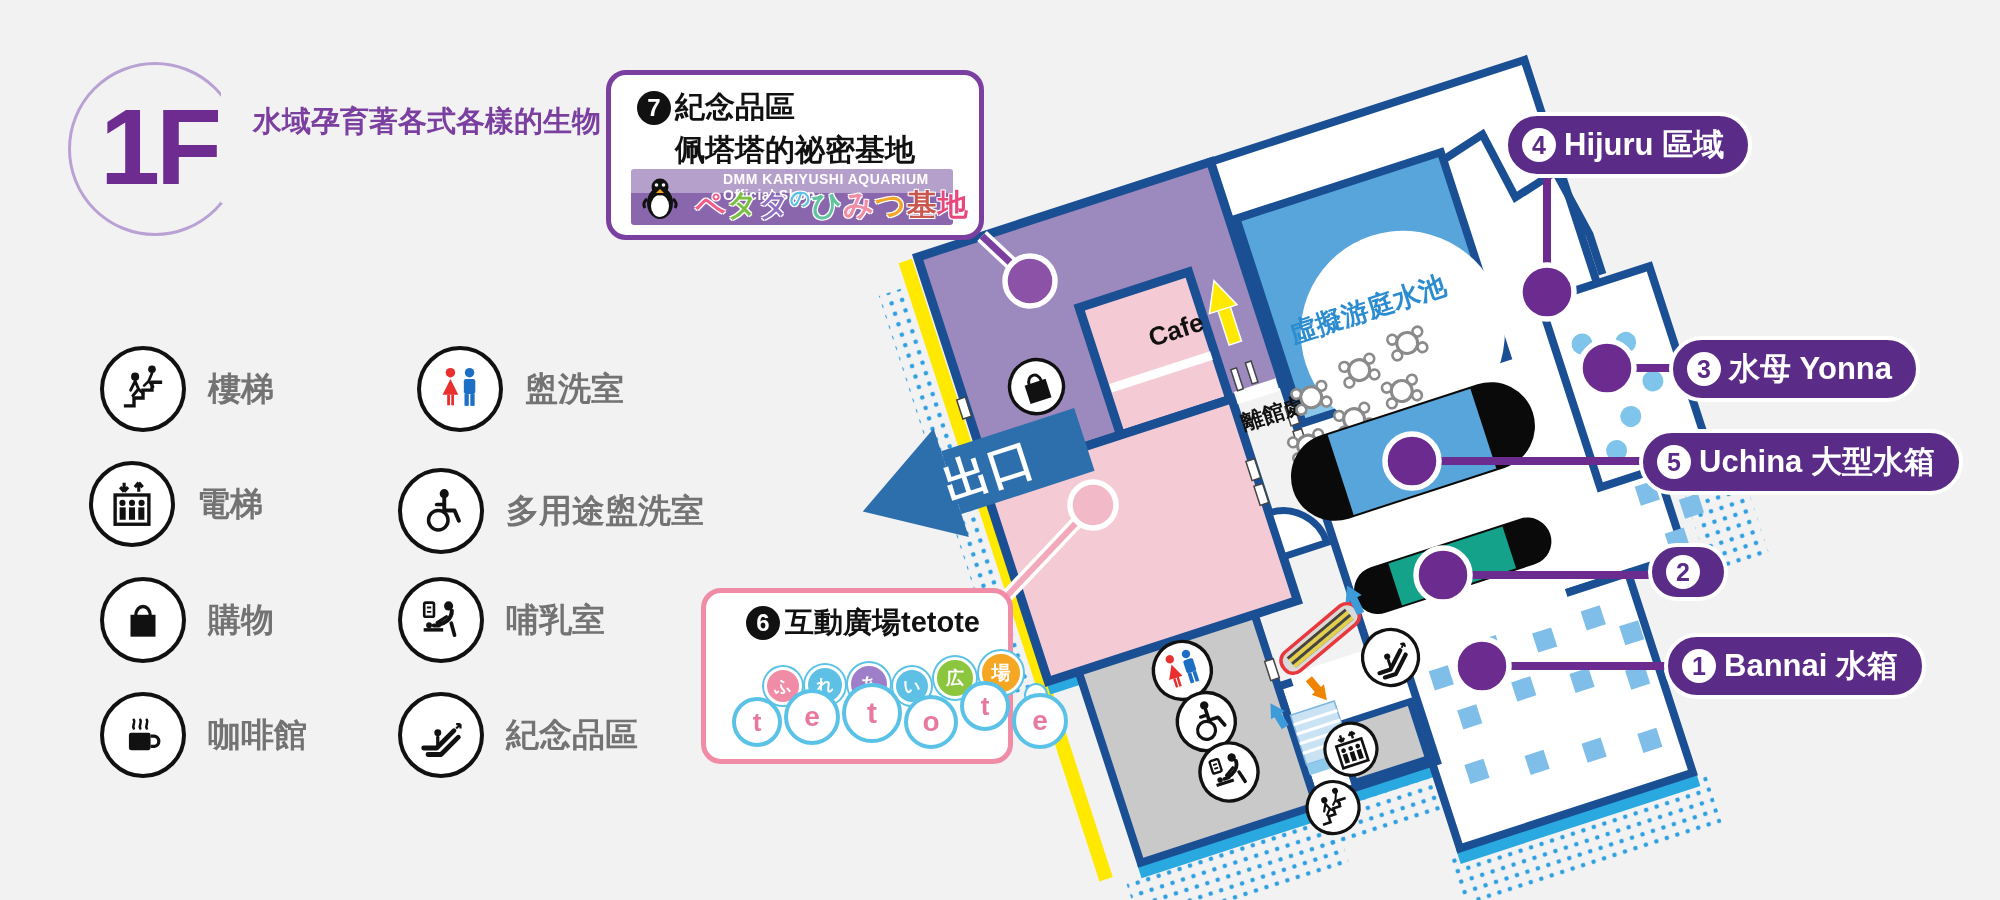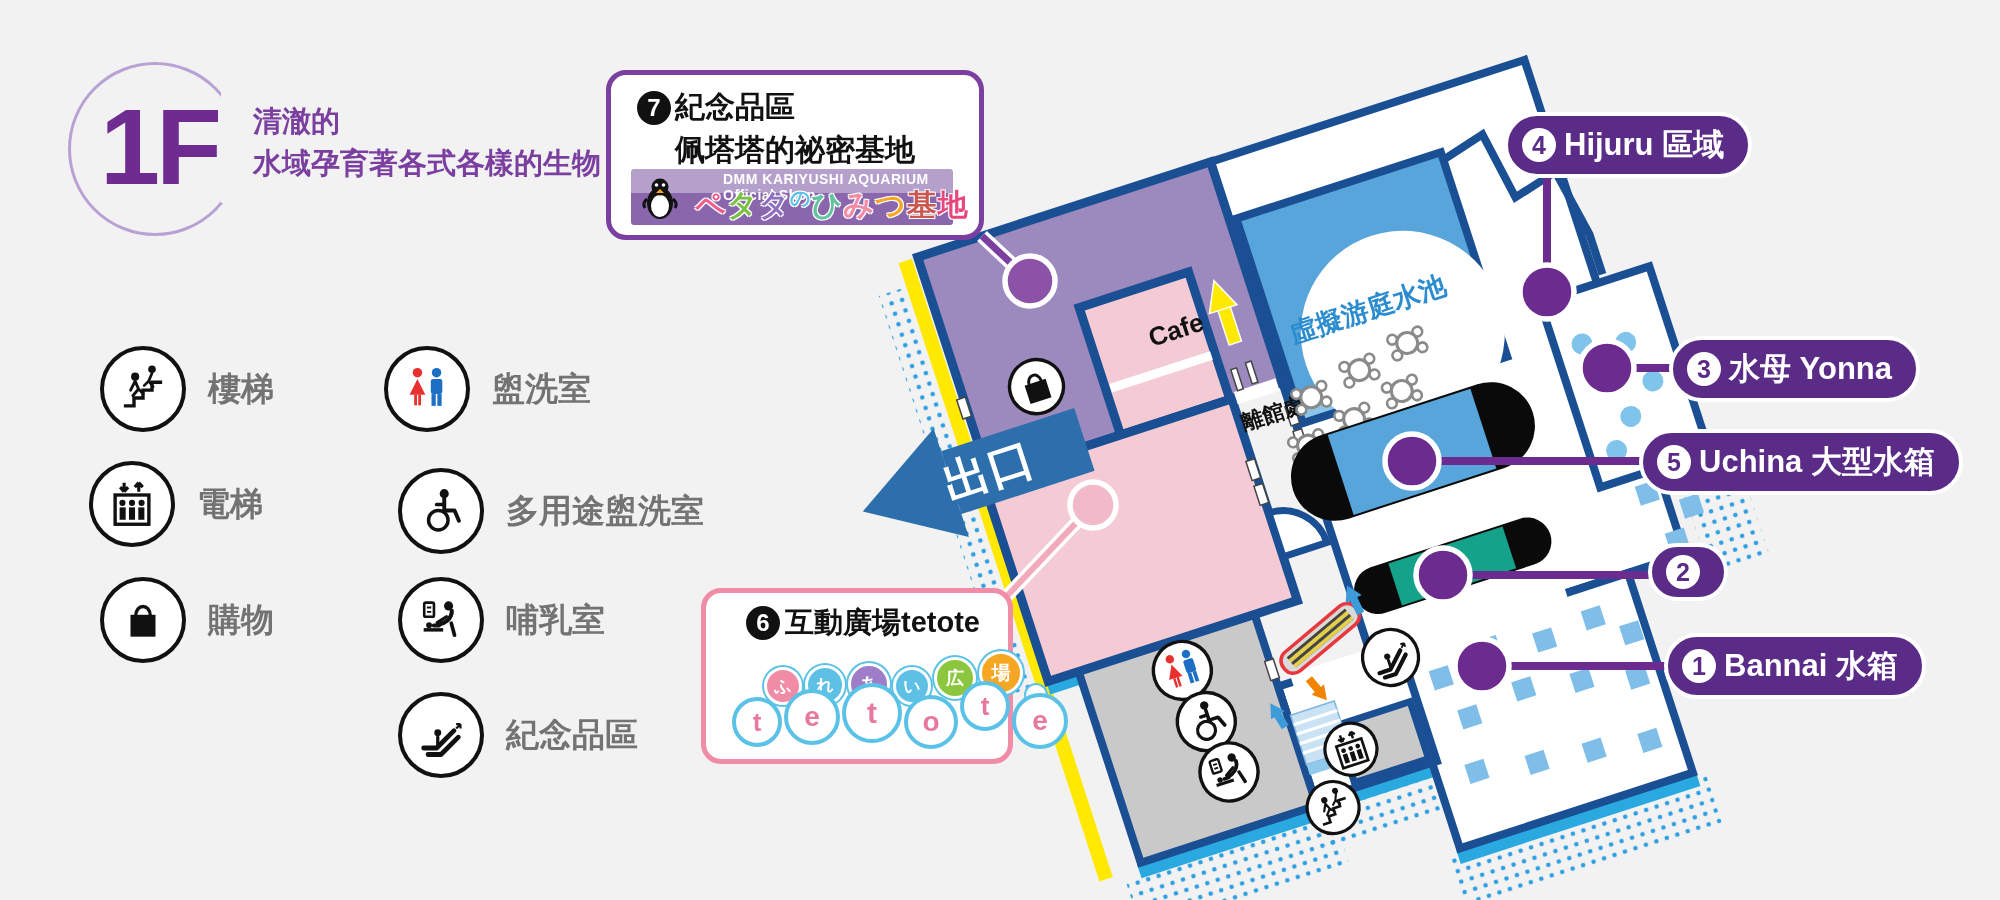--- a/index.html
+++ b/index.html
@@ -49,21 +49,20 @@
 </style>
 </head>
 <body>
 
 <div class="stage">
 
   <div class="floor-wrap">
     <div class="floor-circle"></div>
     <div class="floor-big">1F</div>
     <div class="floor-sub">
-      <div>清澈的</div>
       <div>水域孕育著各式各樣的生物</div>
     </div>
   </div>
 
   <div class="lg-item" style="left:100px;top:346px;">
     <span class="lg-circle">
       <svg width="54" height="54" viewBox="0 0 48 48">
           <use href="#s-stairs"></use>
         </svg>
       </span>
@@ -78,22 +77,30 @@
     <span class="lg-label">電梯</span>
   </div>
   <div class="lg-item" style="left:100px;top:577px;font-family:Liberation Serif, serif;">
     <span class="lg-circle">
       <svg width="50" height="50" viewBox="0 0 48 48">
           <use href="#s-bag"></use>
         </svg>
       </span>
     <span class="lg-label">購物</span>
   </div>
-
-  <div class="lg-item" style="left:384px;top:346px;">
+  <div class="lg-item" style="left:100px;top:692px;">
+    <span class="lg-circle">
+      <svg width="52" height="52" viewBox="0 0 48 48">
+          <use href="#s-coffee"></use>
+        </svg>
+      </span>
+    <span class="lg-label">咖啡館</span>
+  </div>
+
+  <div class="lg-item" style="left:417px;top:346px;">
     <span class="lg-circle">
       <svg width="54" height="54" viewBox="0 0 48 48">
           <use href="#s-rest"></use>
         </svg>
       </span>
     <span class="lg-label">盥洗室</span>
   </div>
   <div class="lg-item" style="left:398px;top:468px;">
     <span class="lg-circle">
       <svg width="52" height="52" viewBox="0 0 48 48">

